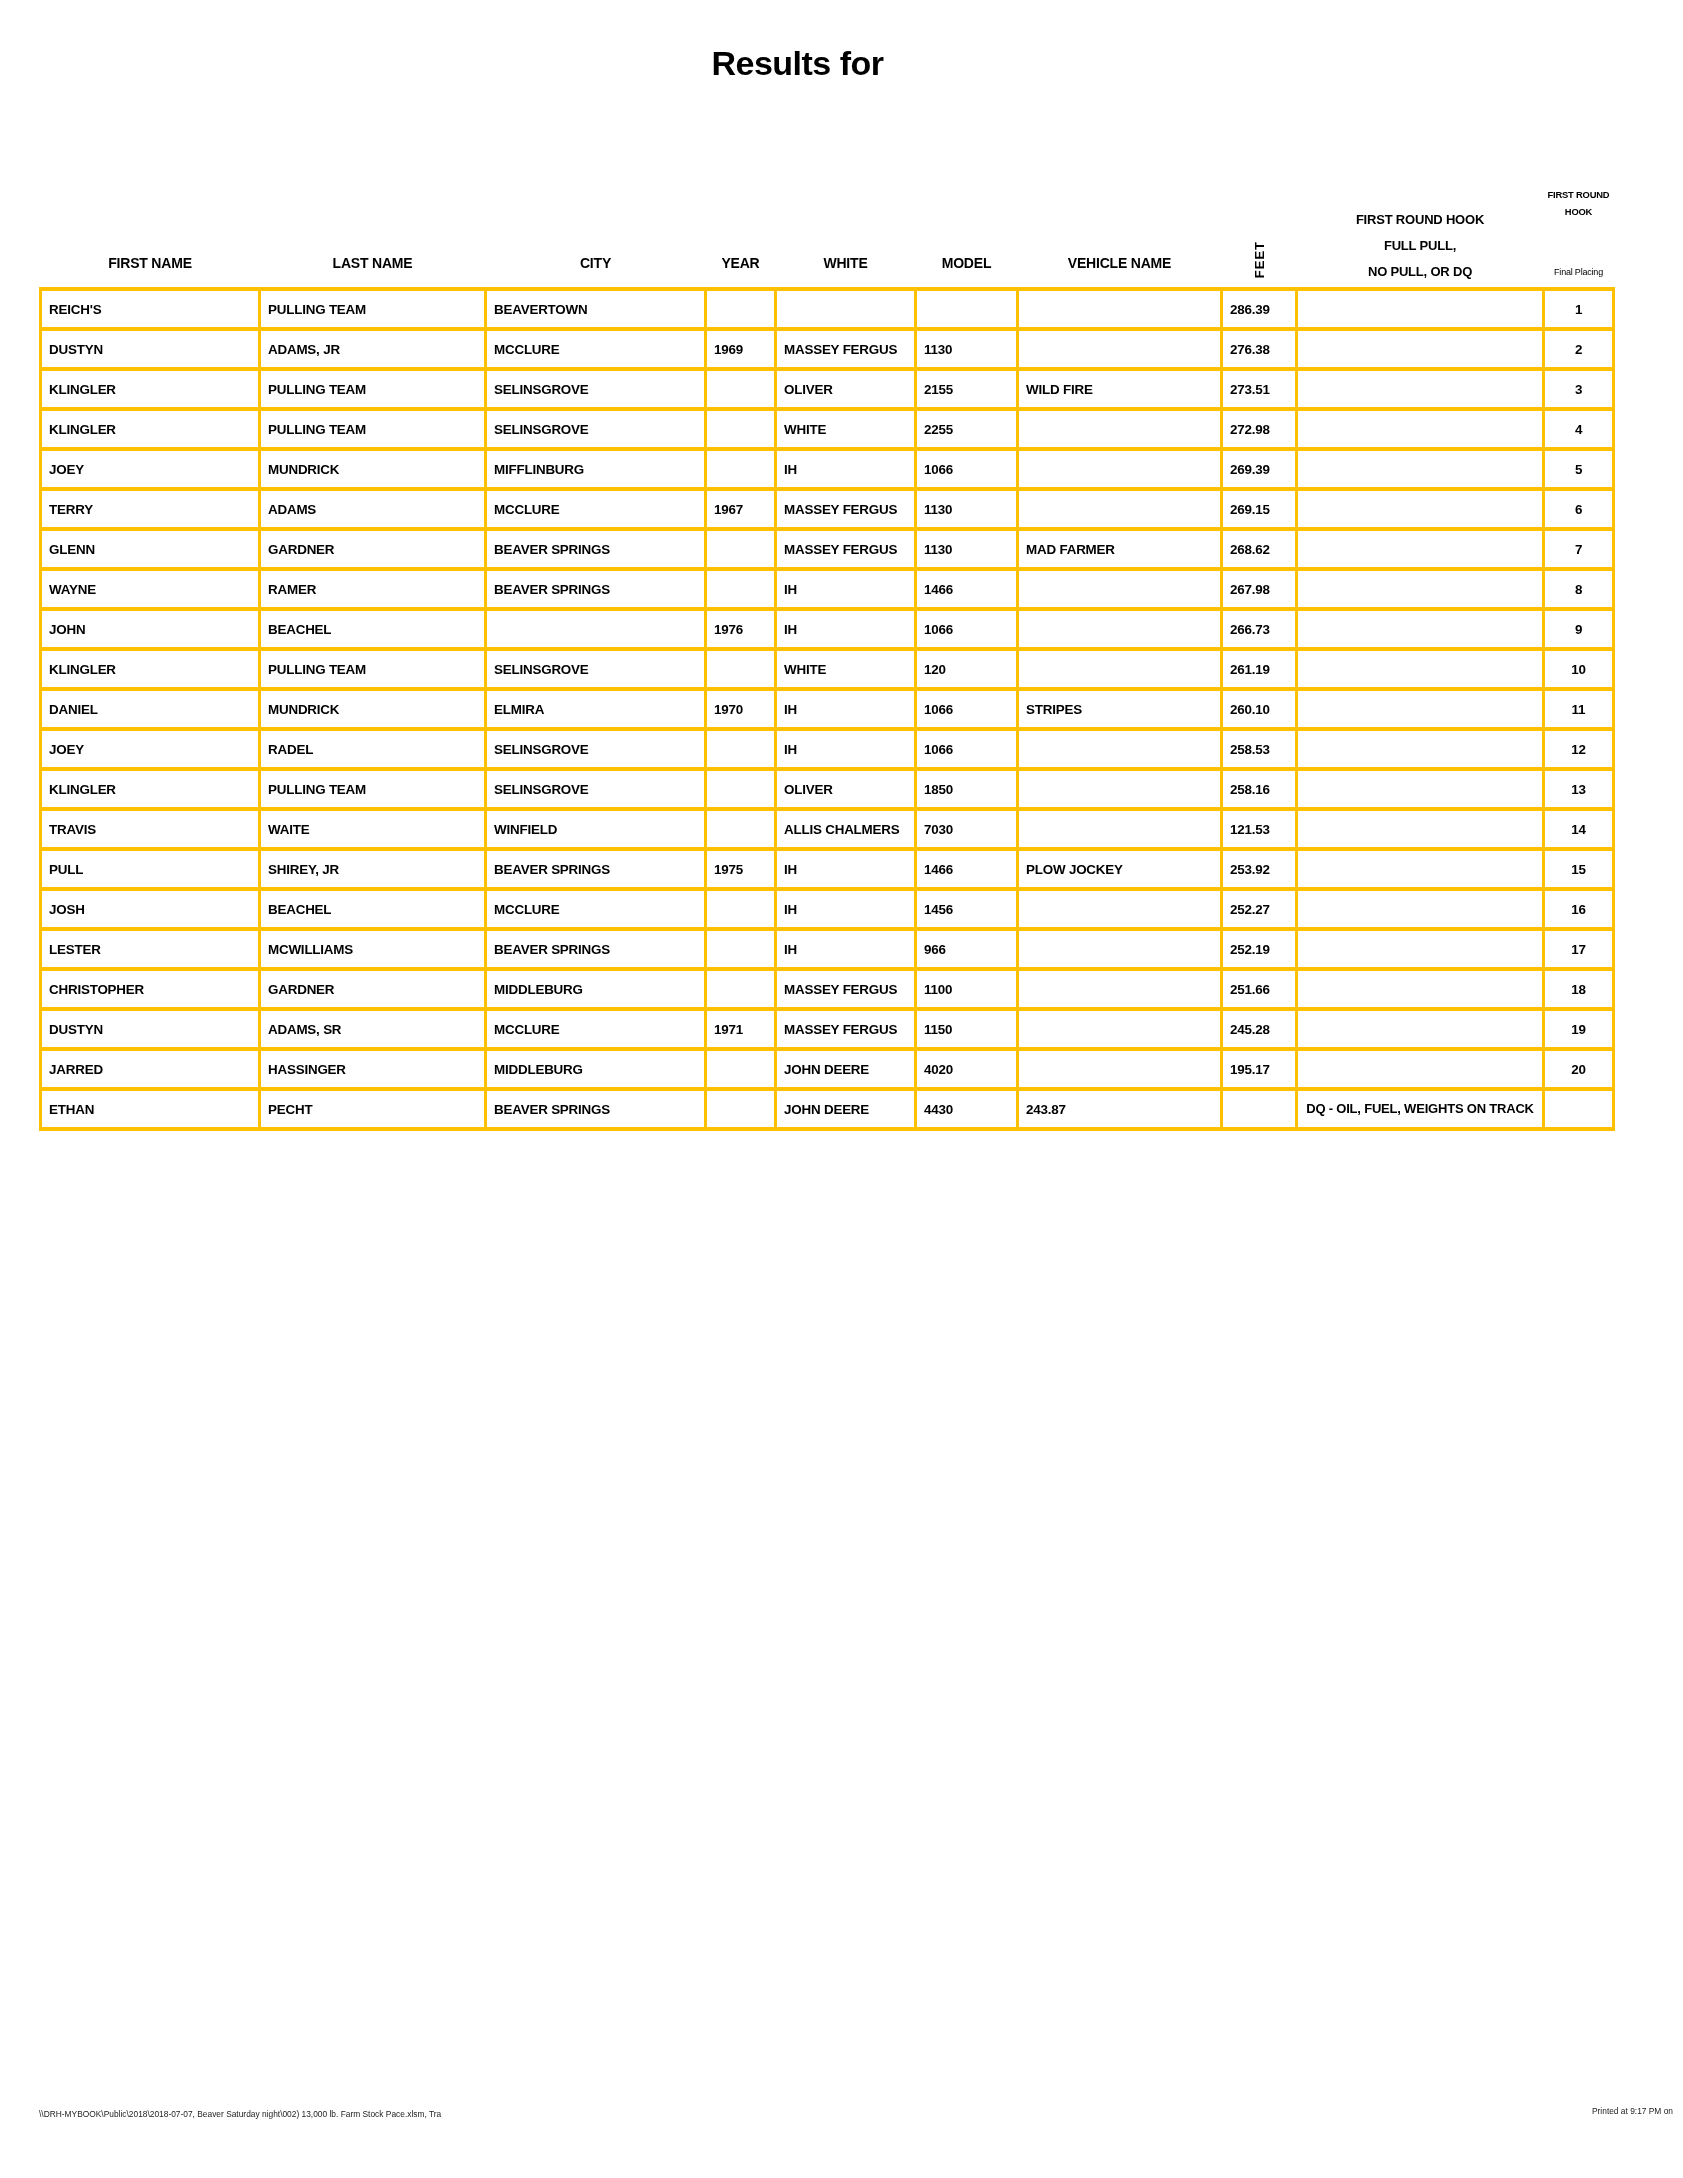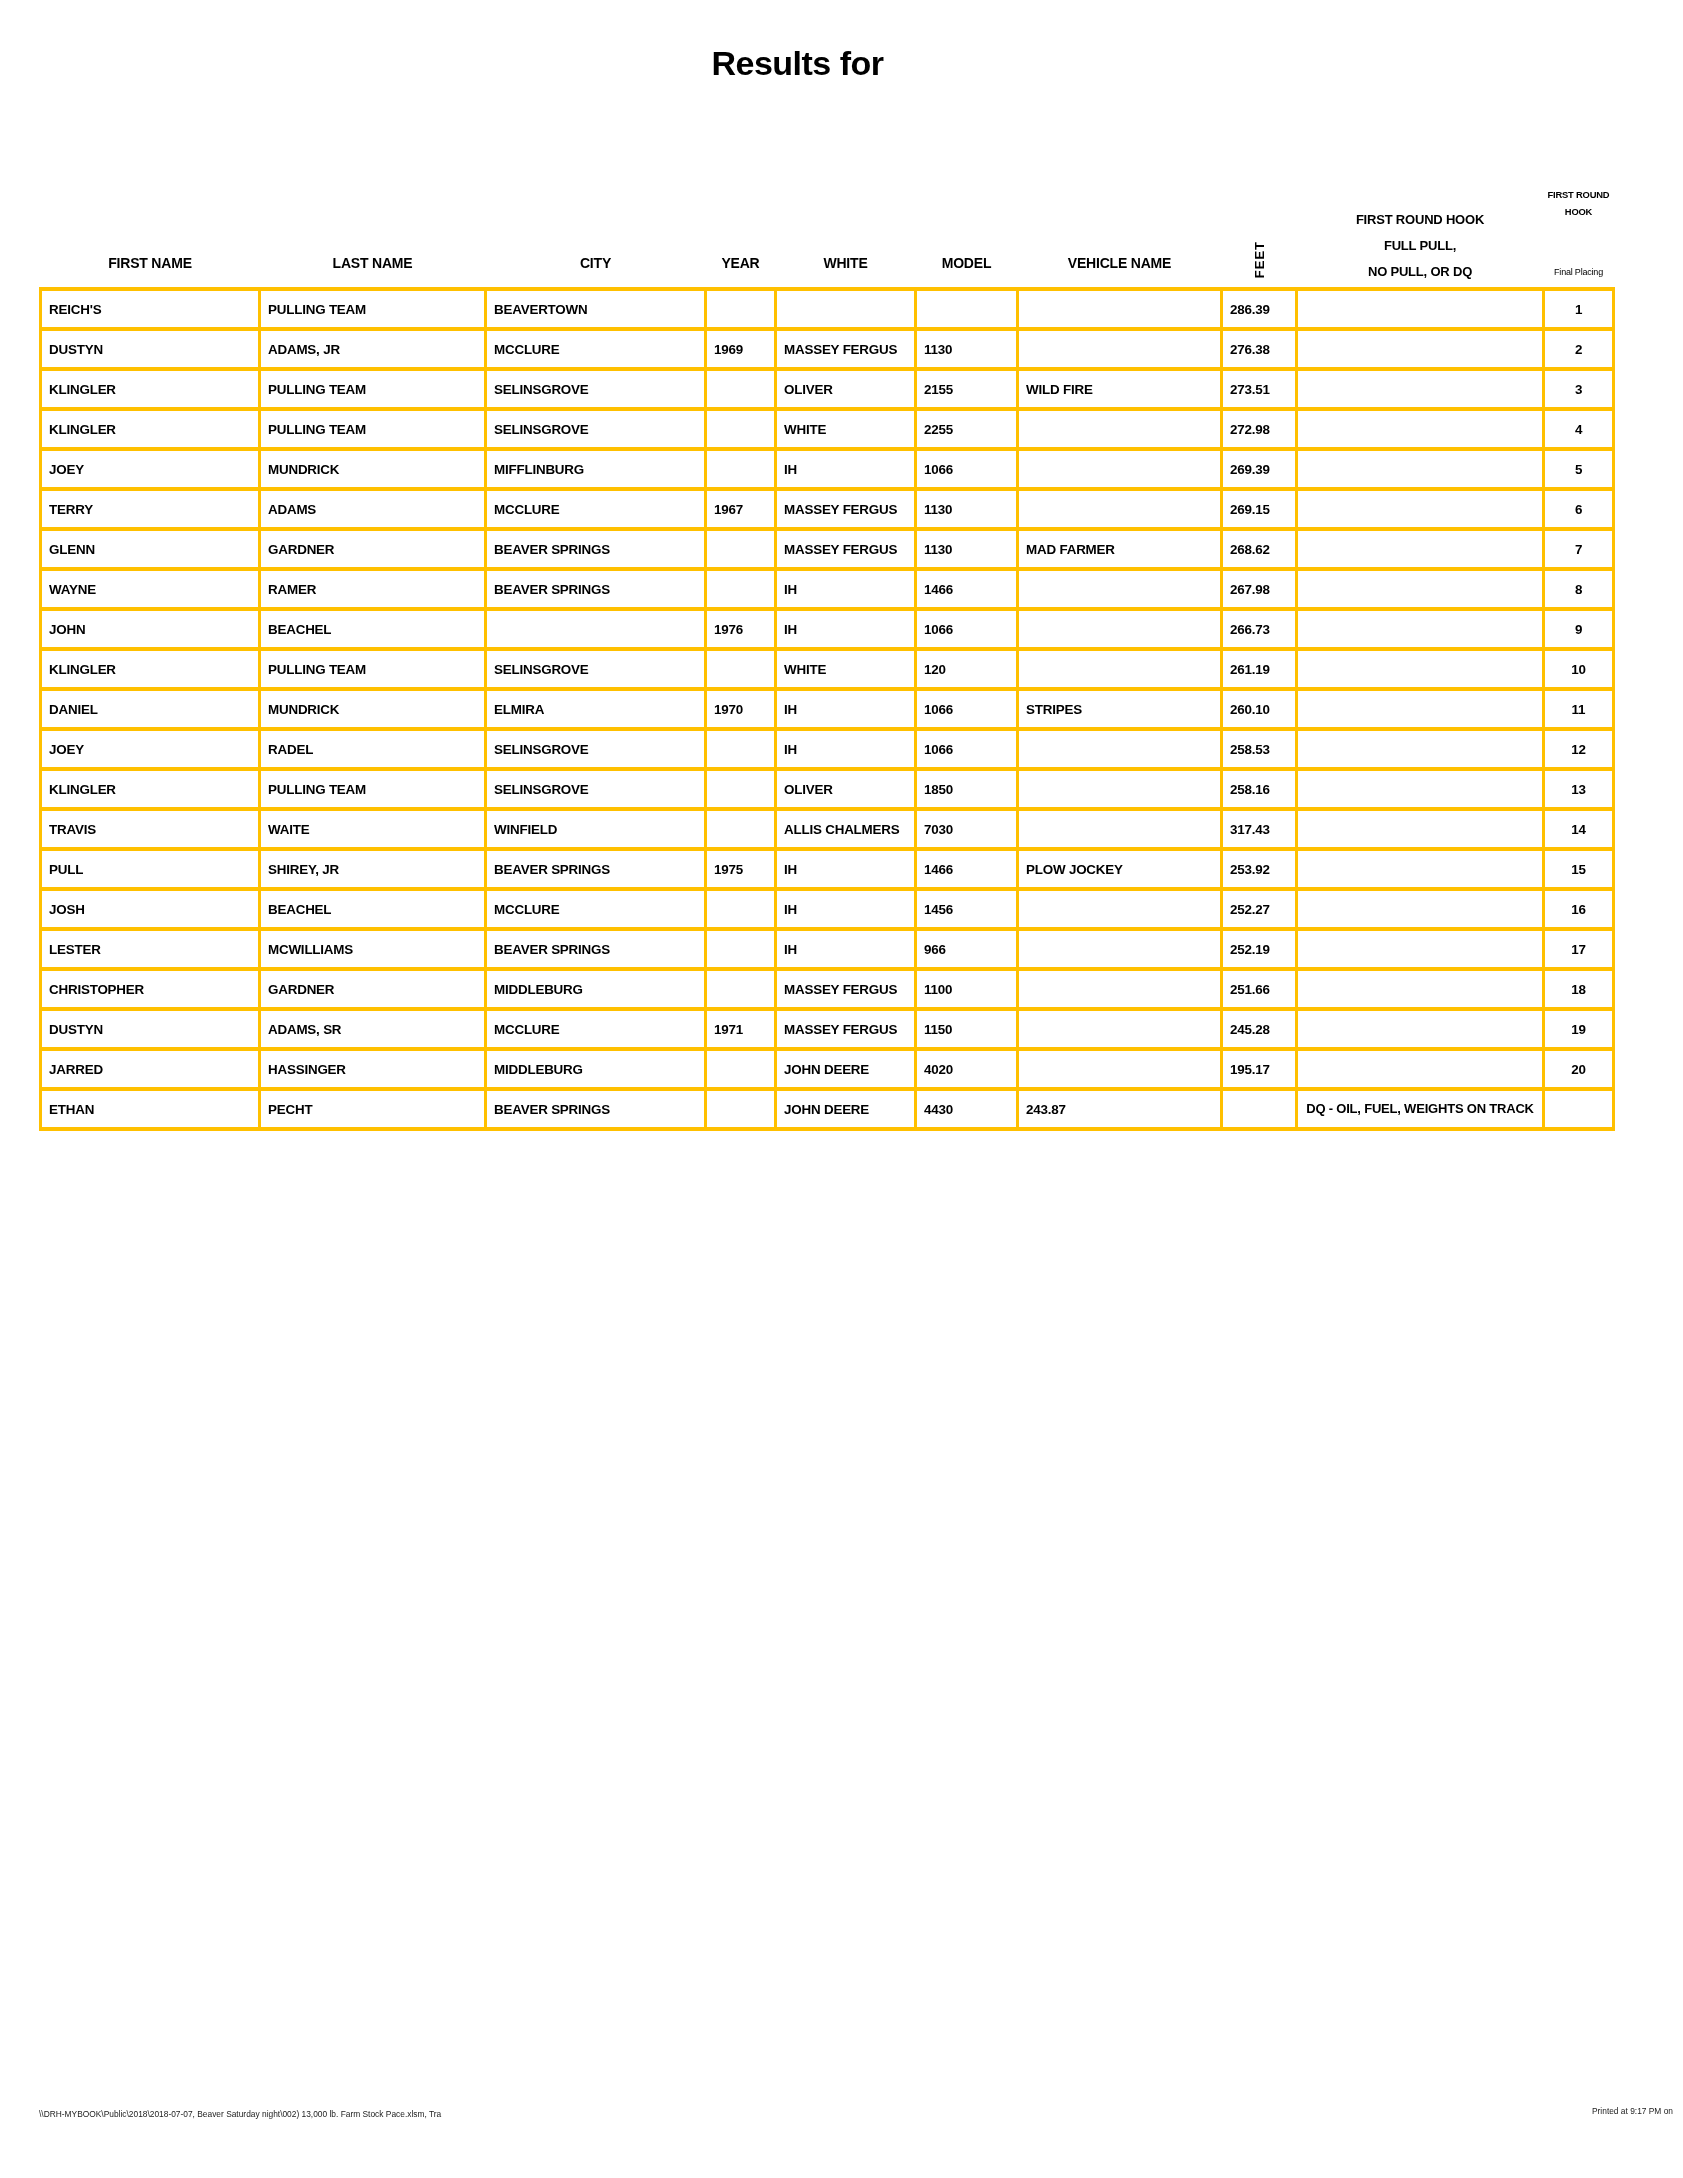--- a/index.html
+++ b/index.html
@@ -273,21 +273,21 @@
         <td class="center">13</td>
       </tr>
       <tr>
         <td>TRAVIS</td>
         <td>WAITE</td>
         <td>WINFIELD</td>
         <td></td>
         <td>ALLIS CHALMERS</td>
         <td>7030</td>
         <td></td>
-        <td>317.43</td>
+        <td>121.53</td>
         <td class="hook-cell"></td>
         <td class="center">14</td>
       </tr>
       <tr>
         <td>PULL</td>
         <td>SHIREY, JR</td>
         <td>BEAVER SPRINGS</td>
         <td>1975</td>
         <td>IH</td>
         <td>1466</td>

